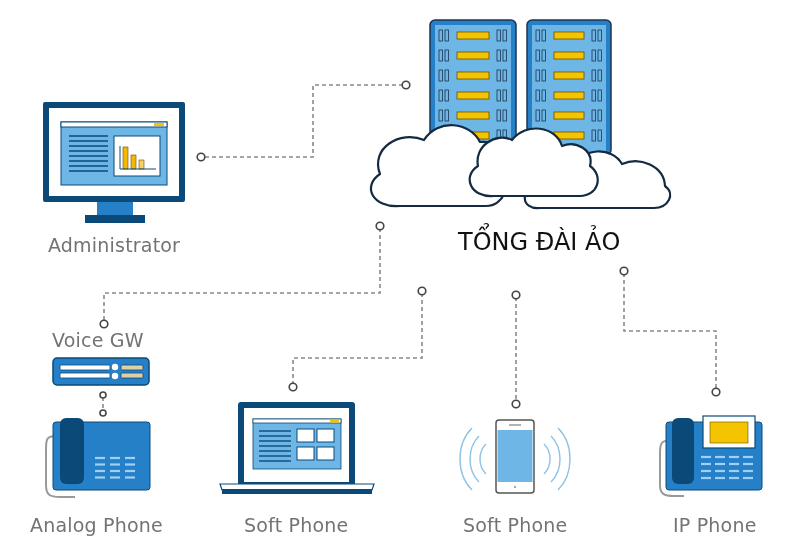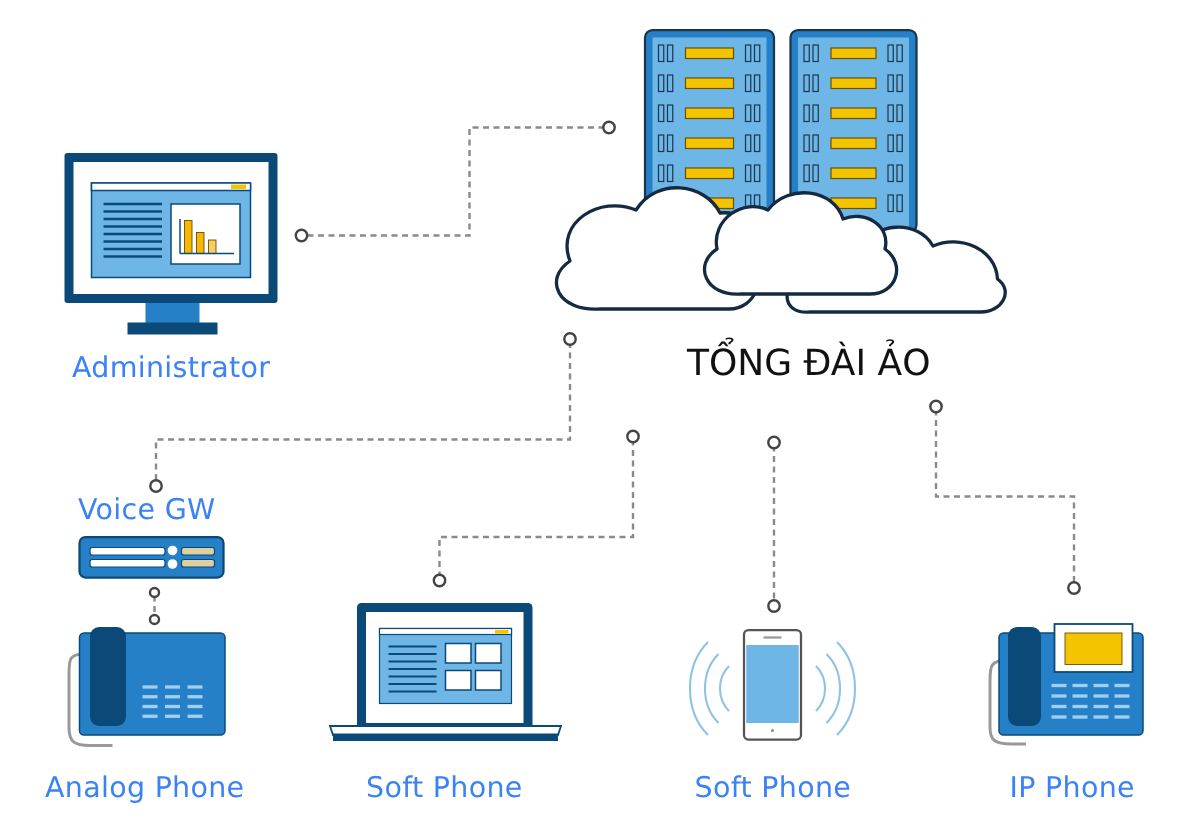--- a/index.html
+++ b/index.html
@@ -1,19 +1,19 @@
 <!DOCTYPE html>
 <html><head>
 <meta charset="utf-8">
 <style>
   html, body { margin: 0; padding: 0; background: #ffffff; }
   body { width: 800px; height: 558px; position: relative; overflow: hidden;
          font-family: "Liberation Sans", "DejaVu Sans", sans-serif; }
   #stage { position: absolute; left: 0; top: 0; width: 800px; height: 558px; }
-  .label { position: absolute; font-size: 19px; color: #3b82f6; white-space: nowrap;
+  .label { position: absolute; font-size: 19px; color: #737373; white-space: nowrap;
            font-family: "DejaVu Sans", "Liberation Sans", sans-serif; letter-spacing: 0.2px; }
   .title { position: absolute; font-size: 24px; color: #111; white-space: nowrap;
            font-family: "DejaVu Sans", "Liberation Sans", sans-serif; }
 </style>
 </head>
 <body>
 
 <div id="stage">
 <svg width="800" height="558" viewBox="0 0 800 558" xmlns="http://www.w3.org/2000/svg">
 

